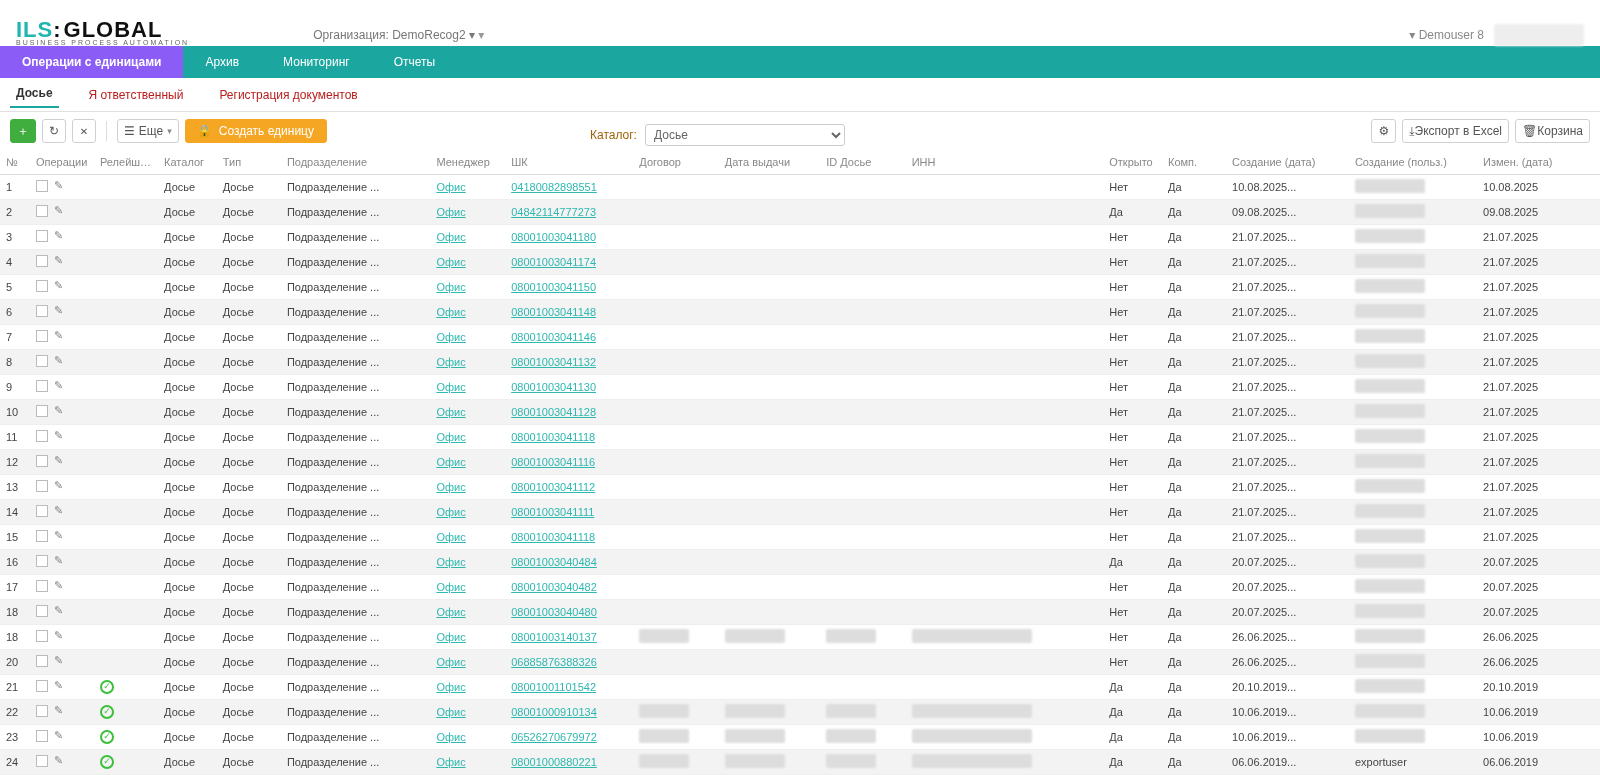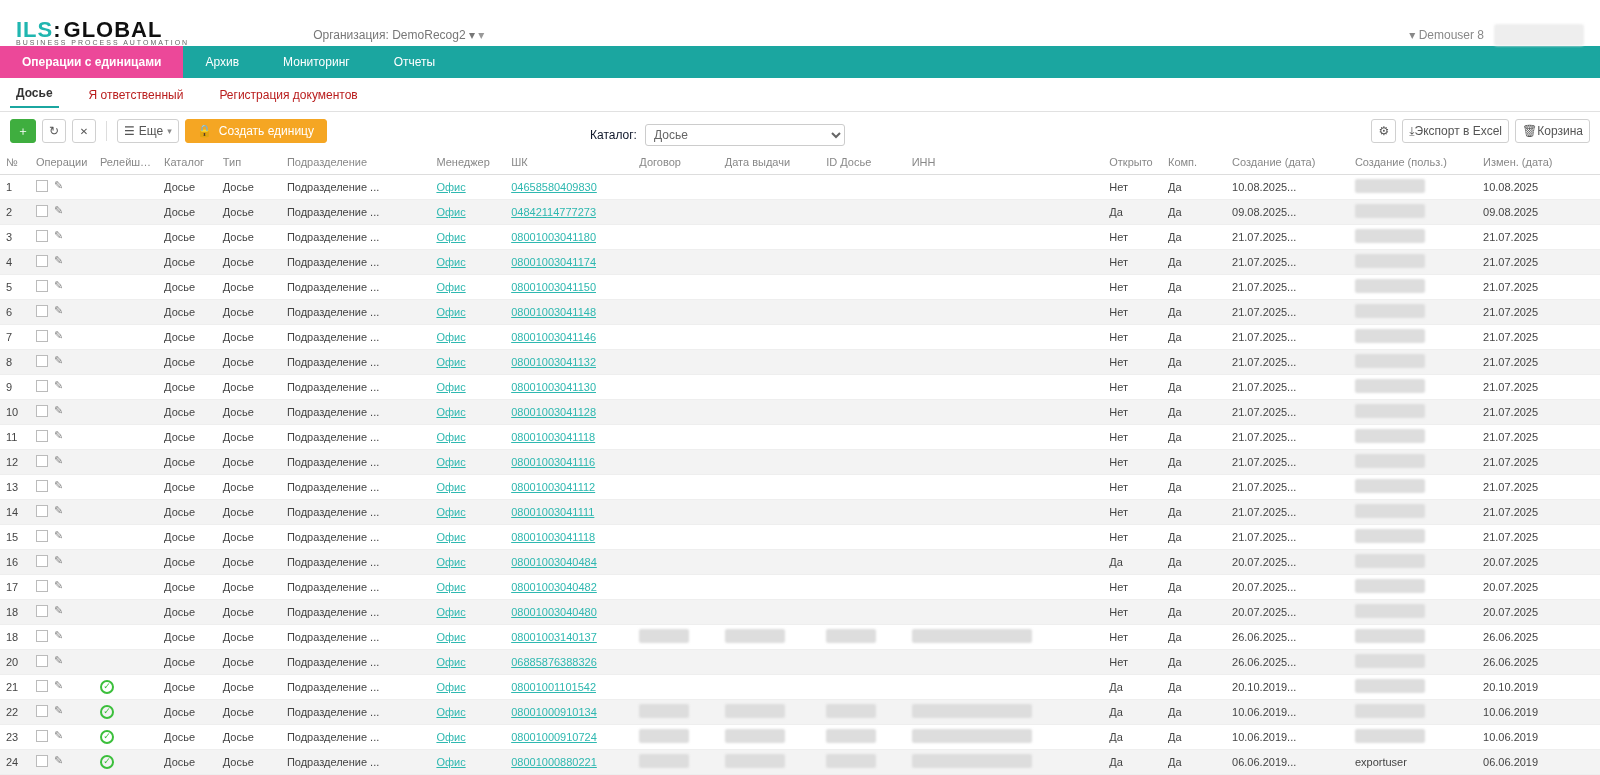--- a/index.html
+++ b/index.html
@@ -16,39 +16,39 @@
   .org-select { font-size: 12px; color: #777; border: none; background: transparent; padding: 4px 16px 4px 4px; cursor: pointer; }
   .org-select::after { content: ' ▾'; color: #999; }
   .header-spacer { flex: 1; }
   .header-right { display: flex; align-items: center; gap: 10px; color: #888; }
   .header-right .user { cursor: pointer; }
   .header-right .blur { width: 90px; height: 22px; background: #eee; border-radius: 3px; filter: blur(1px); }
 
   
   .nav { display: flex; align-items: center; height: 32px; background: #1ba6a0; color: #fff; font-size: 12px; }
   .nav-item { padding: 0 22px; line-height: 32px; white-space: nowrap; cursor: pointer; }
-  .nav-item.active { background: #ec4899; font-weight: bold; }
+  .nav-item.active { background: #8b5cf6; font-weight: bold; }
 
   
   .subnav { display: flex; align-items: center; height: 34px; border-bottom: 1px solid #e1e1e1; padding: 0 10px; gap: 24px; }
   .subnav-item { font-size: 12px; color: #b91c1c; cursor: pointer; padding: 4px 6px; }
   .subnav-item.active { color: #333; font-weight: bold; border-bottom: 2px solid #1ba6a0; padding-bottom: 6px; }
 
   
   .toolbar { display: flex; align-items: center; height: 38px; padding: 4px 10px; gap: 6px; }
   .tb-btn { height: 24px; min-width: 24px; border: 1px solid #d0d0d0; background: #fff; border-radius: 3px; display: inline-flex; align-items: center; justify-content: center; font-size: 12px; cursor: pointer; padding: 0 6px; color: #555; }
   .tb-btn.green { background: #3fae3f; border-color: #3fae3f; color: #fff; }
   .tb-btn.orange { background: #f5a623; border-color: #f5a623; color: #fff; padding: 0 12px; gap: 6px; }
   .tb-sep { width: 1px; height: 20px; background: #ddd; margin: 0 4px; }
   .tb-refresh::before { content: '↻'; }
   .tb-close::before { content: '✕'; font-size: 10px; }
   .tb-all { display: inline-flex; align-items: center; gap: 4px; }
   .tb-all::after { content: '▾'; font-size: 9px; color: #888; }
   .catalog { display: flex; align-items: center; gap: 8px; margin-left: auto; margin-right: auto; position: absolute; left: 590px; top: 124px; }
-  .catalog label { color: #0f172a; }
+  .catalog label { color: #a16207; }
   .catalog select { width: 200px; height: 22px; border: 1px solid #ccc; border-radius: 3px; font-size: 12px; color: #666; padding: 0 4px; background: #fff; }
   .toolbar-right { margin-left: auto; display: flex; align-items: center; gap: 6px; }
   .toolbar-right .tb-cfg::before { content: '⚙'; }
   .toolbar-right .tb-export::before { content: '⤓ '; }
   .toolbar-right .tb-bin::before { content: '🗑 '; }
 
   
   .grid { width: 100%; border-collapse: collapse; table-layout: fixed; }
   .grid th, .grid td { font-size: 11px; text-align: left; padding: 4px 6px; overflow: hidden; text-overflow: ellipsis; white-space: nowrap; border-bottom: 1px solid #eee; }
   .grid th { color: #888; font-weight: normal; height: 24px; border-bottom: 1px solid #ddd; background: #fff; position: sticky; top: 0; }
@@ -188,21 +188,21 @@
         <td>1</td>
         <td><span class="op">
             <span class="cb"></span>
             <span class="edit-icon"></span>
           </span></td>
         <td></td>
         <td>Досье</td>
         <td>Досье</td>
         <td>Подразделение ...</td>
         <td><span class="link">Офис</span></td>
-        <td><span class="link">04658580409830</span></td>
+        <td><span class="link">04180082898551</span></td>
         <td></td>
         <td></td>
         <td></td>
         <td></td>
         <td>Нет</td>
         <td>Да</td>
         <td>10.08.2025...</td>
         <td><span class="pix-blur" style="width:70px"></span></td>
         <td>10.08.2025</td>
       </tr>
@@ -672,21 +672,21 @@
         <td>23</td>
         <td><span class="op">
             <span class="cb"></span>
             <span class="edit-icon"></span>
           </span></td>
         <td><span class="status-circle"></span></td>
         <td>Досье</td>
         <td>Досье</td>
         <td>Подразделение ...</td>
         <td><span class="link">Офис</span></td>
-        <td><span class="link">08001000910724</span></td>
+        <td><span class="link">06526270679972</span></td>
         <td><span class="pix-blur" style="width:50px"></span></td>
         <td><span class="pix-blur" style="width:60px"></span></td>
         <td><span class="pix-blur" style="width:50px"></span></td>
         <td><span class="pix-blur" style="width:120px"></span></td>
         <td>Да</td>
         <td>Да</td>
         <td>10.06.2019...</td>
         <td><span class="pix-blur" style="width:70px"></span></td>
         <td>10.06.2019</td>
       </tr>

